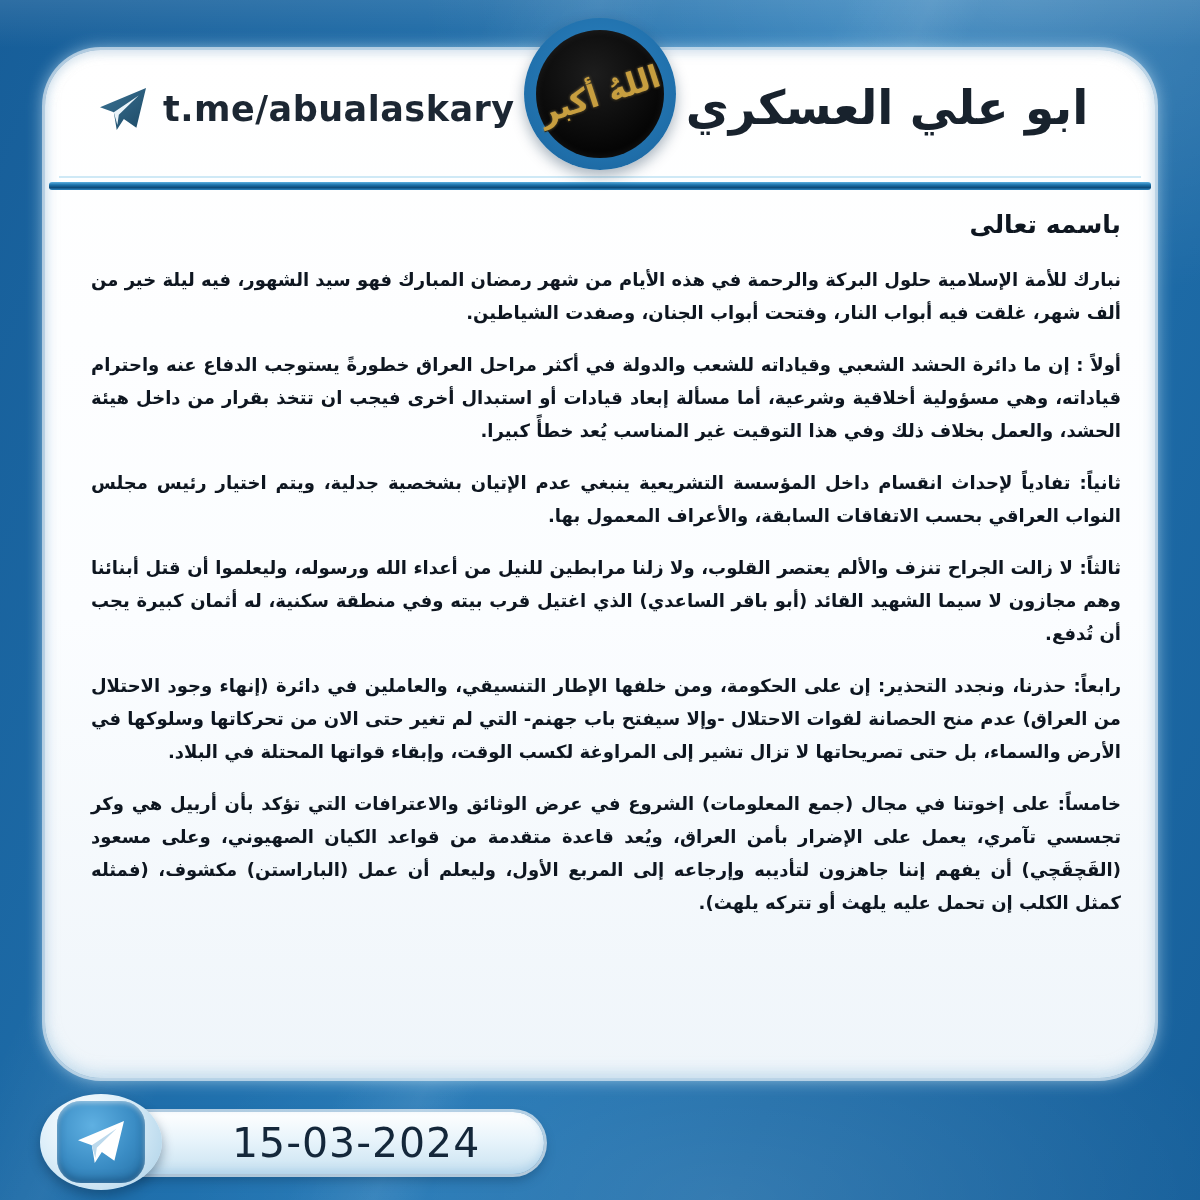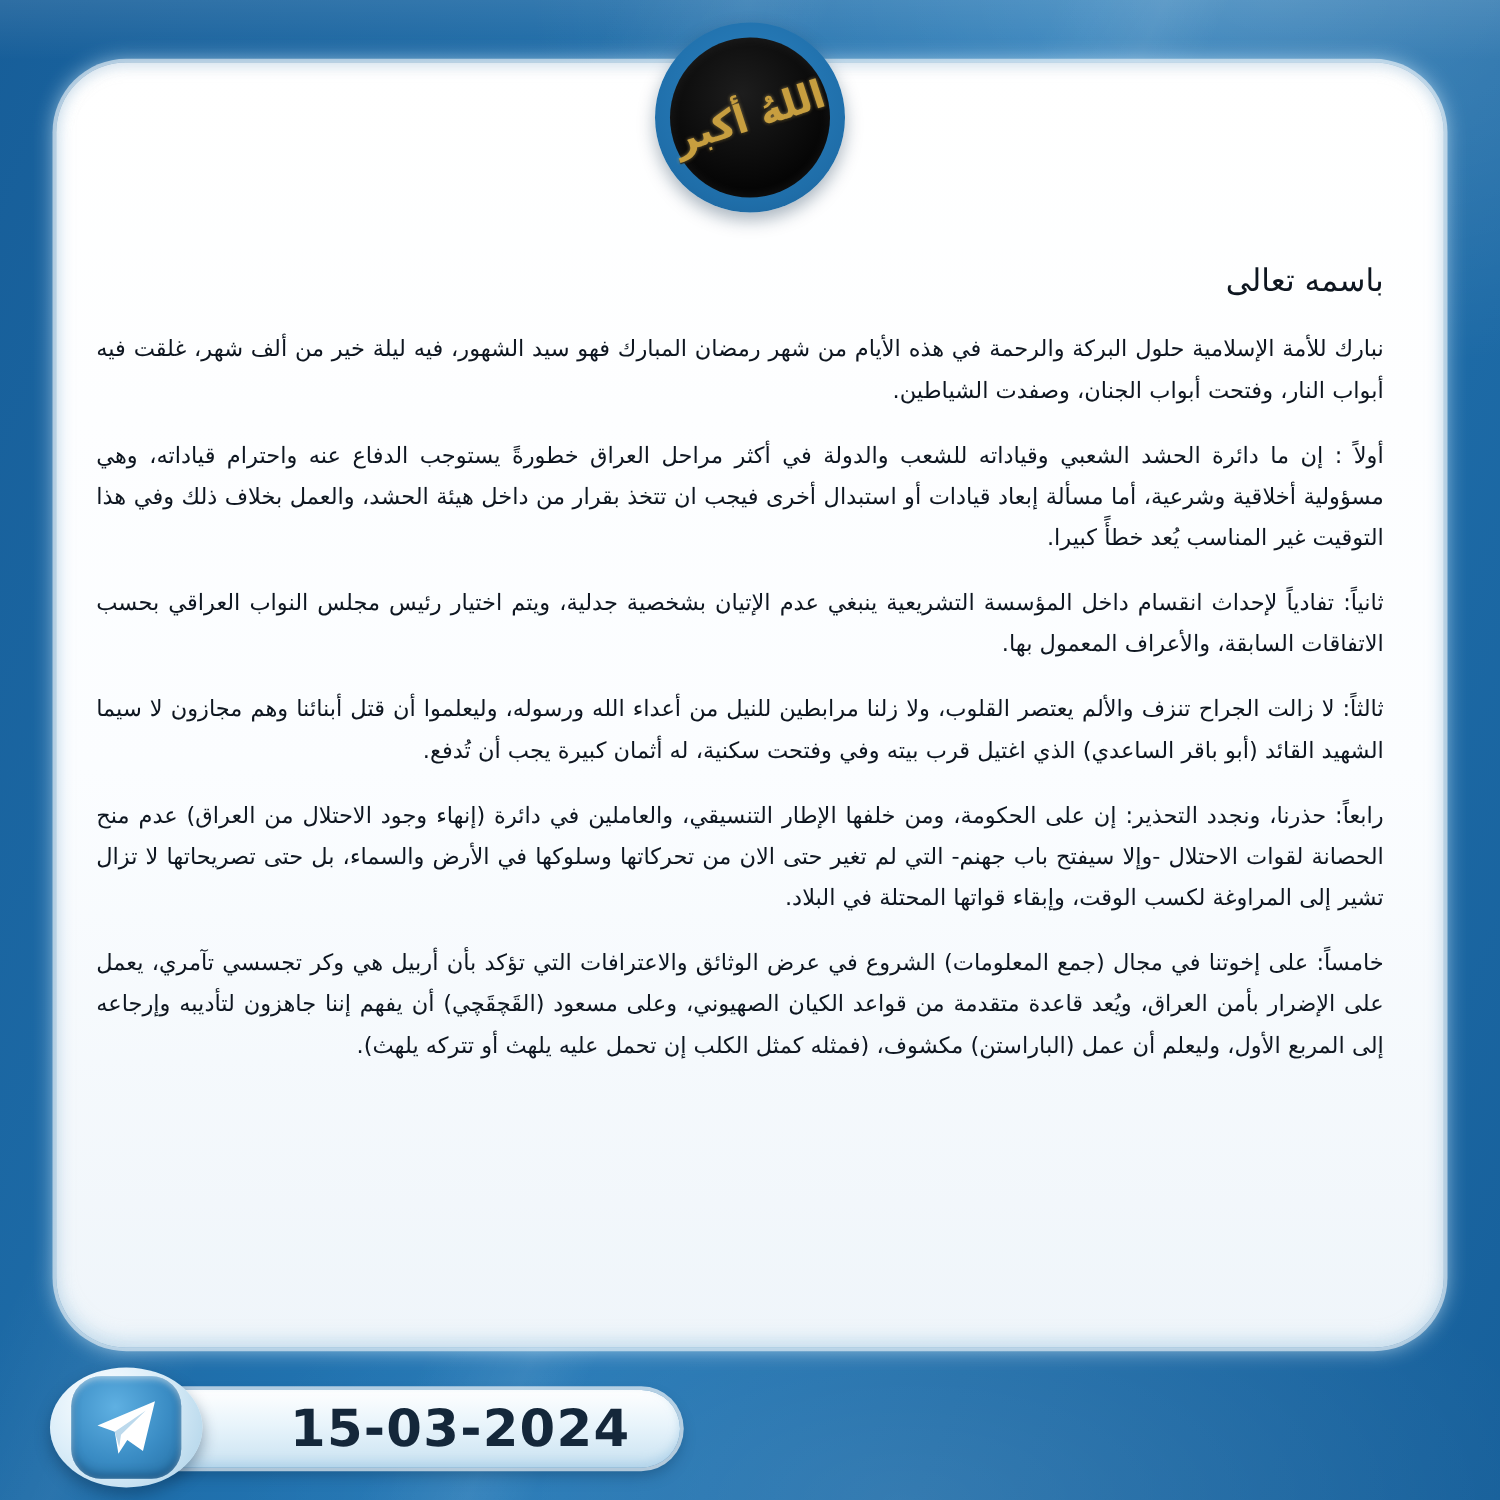--- a/index.html
+++ b/index.html
@@ -55,37 +55,37 @@
     display:flex;align-items:center;justify-content:center;
     box-shadow:inset 0 0 10px rgba(255,255,255,0.08);
   }
   .seal .calligraphy{
     direction:rtl;transform:rotate(-18deg);
     font-size:31px;font-weight:800;color:#c79e3f;line-height:30px;text-align:center;
     text-shadow:0 0 3px rgba(255,215,120,0.55),0 1px 1px #000;
   }
   
   .doc{
-    position:absolute;left:32px;top:158px;width:1030px;
+    position:absolute;left:46px;top:158px;width:1030px;
     direction:rtl;text-align:justify;text-justify:inter-word;
-    color:#0e1620;font-weight:400;
+    color:#0e1620;font-weight:700;
   }
   .doc p{margin:0 0 19px 0;font-size:18px;line-height:33px;}
   .doc .basmala{margin-bottom:22px;font-size:25px;}
   .doc .occasion{margin-top:8px;margin-bottom:22px;font-size:25px;}
   
   .date-pill{
     position:absolute;left:112px;top:1112px;width:432px;height:62px;border-radius:32px;
     background:linear-gradient(180deg,#ffffff 0%,#e8f4fb 45%,#c9e2f1 100%);
     box-shadow:0 0 0 3px rgba(255,255,255,0.65),0 6px 12px rgba(8,40,70,0.35),
       inset 0 -4px 8px rgba(160,200,228,0.6);
     display:flex;align-items:center;justify-content:flex-start;
   }
   .date-pill .txt{
-    margin-left:120px;font-size:41px;font-weight:700;color:#14273a;letter-spacing:1px;
+    margin-left:120px;font-size:41px;font-weight:400;color:#14273a;letter-spacing:1px;
     font-family:"DejaVu Sans","Liberation Sans",sans-serif;
   }
   .tg-badge{
     position:absolute;left:40px;top:1094px;width:122px;height:96px;border-radius:50%;
     background:radial-gradient(circle at 35% 30%,#ffffff 0%,#dceef9 45%,#a9cfe6 100%);
     box-shadow:0 6px 12px rgba(8,40,70,0.4);
     display:flex;align-items:center;justify-content:center;
   }
   .tg-badge .sq{
     width:88px;height:82px;border-radius:24px;
@@ -96,27 +96,51 @@
   .tg-badge svg{width:52px;height:46px;}
 </style>
 </head>
 <body>
 
 <div class="stage">
   <div class="streak"></div>
 
   <div class="card">
 
+    <div class="card-header">
+      <div class="handle">
+        <span class="plane">
+          <svg viewBox="0 0 24 22" width="52" height="46">
+            <defs>
+              <linearGradient id="pg" x1="0" y1="0" x2="1" y2="1">
+                <stop offset="0" stop-color="#3b7395"></stop>
+                  <stop offset="1" stop-color="#1d4a66"></stop>
+              </linearGradient>
+            </defs>
+            <path fill="url(#pg)" d="M23 1 L1 10.2 l6.6 2.4 L9 21 l3.4-5.2 6 4.2 Z"></path>
+            <path fill="#e9f3f9" d="M7.6 12.6 L19.5 4.5 10 13.8 9.3 18.6 Z"></path>
+          </svg>
+        </span>
+        <span class="txt">t.me/abualaskary</span>
+      </div>
+
+      <div class="title">ابو علي العسكري</div>
+
+      <div class="divider">
+        <div class="lt"></div>
+        <div class="dk"></div>
+      </div>
+    </div>
 
     <div class="doc">
       <p class="basmala">باسمه تعالى</p>
       <p>نبارك للأمة الإسلامية حلول البركة والرحمة في هذه الأيام من شهر رمضان المبارك فهو سيد الشهور، فيه ليلة خير من ألف شهر، غلقت فيه أبواب النار، وفتحت أبواب الجنان، وصفدت الشياطين.</p>
       <p>أولاً : إن ما دائرة الحشد الشعبي وقياداته للشعب والدولة في أكثر مراحل العراق خطورةً يستوجب الدفاع عنه واحترام قياداته، وهي مسؤولية أخلاقية وشرعية، أما مسألة إبعاد قيادات أو استبدال أخرى فيجب ان تتخذ بقرار من داخل هيئة الحشد، والعمل بخلاف ذلك وفي هذا التوقيت غير المناسب يُعد خطأً كبيرا.</p>
       <p>ثانياً: تفادياً لإحداث انقسام داخل المؤسسة التشريعية ينبغي عدم الإتيان بشخصية جدلية، ويتم اختيار رئيس مجلس النواب العراقي بحسب الاتفاقات السابقة، والأعراف المعمول بها.</p>
-      <p>ثالثاً: لا زالت الجراح تنزف والألم يعتصر القلوب، ولا زلنا مرابطين للنيل من أعداء الله ورسوله، وليعلموا أن قتل أبنائنا وهم مجازون لا سيما الشهيد القائد (أبو باقر الساعدي) الذي اغتيل قرب بيته وفي وفتحت سكنية، له أثمان كبيرة يجب أن تُدفع.</p>
+      <p>ثالثاً: لا زالت الجراح تنزف والألم يعتصر القلوب، ولا زلنا مرابطين للنيل من أعداء الله ورسوله، وليعلموا أن قتل أبنائنا وهم مجازون لا سيما الشهيد القائد (أبو باقر الساعدي) الذي اغتيل قرب بيته وفي منطقة سكنية، له أثمان كبيرة يجب أن تُدفع.</p>
       <p>رابعاً: حذرنا، ونجدد التحذير: إن على الحكومة، ومن خلفها الإطار التنسيقي، والعاملين في دائرة (إنهاء وجود الاحتلال من العراق) عدم منح الحصانة لقوات الاحتلال -وإلا سيفتح باب جهنم- التي لم تغير حتى الان من تحركاتها وسلوكها في الأرض والسماء، بل حتى تصريحاتها لا تزال تشير إلى المراوغة لكسب الوقت، وإبقاء قواتها المحتلة في البلاد.</p>
       <p>خامساً: على إخوتنا في مجال (جمع المعلومات) الشروع في عرض الوثائق والاعترافات التي تؤكد بأن أربيل هي وكر تجسسي تآمري، يعمل على الإضرار بأمن العراق، ويُعد قاعدة متقدمة من قواعد الكيان الصهيوني، وعلى مسعود (القَچقَچي) أن يفهم إننا جاهزون لتأديبه وإرجاعه إلى المربع الأول، وليعلم أن عمل (الباراستن) مكشوف، (فمثله كمثل الكلب إن تحمل عليه يلهث أو تتركه يلهث).</p>
     </div>
   </div>
 
   <div class="seal">
     <div class="disc">
       <div class="calligraphy">اللهُ أكبر</div>
     </div>
   </div>

